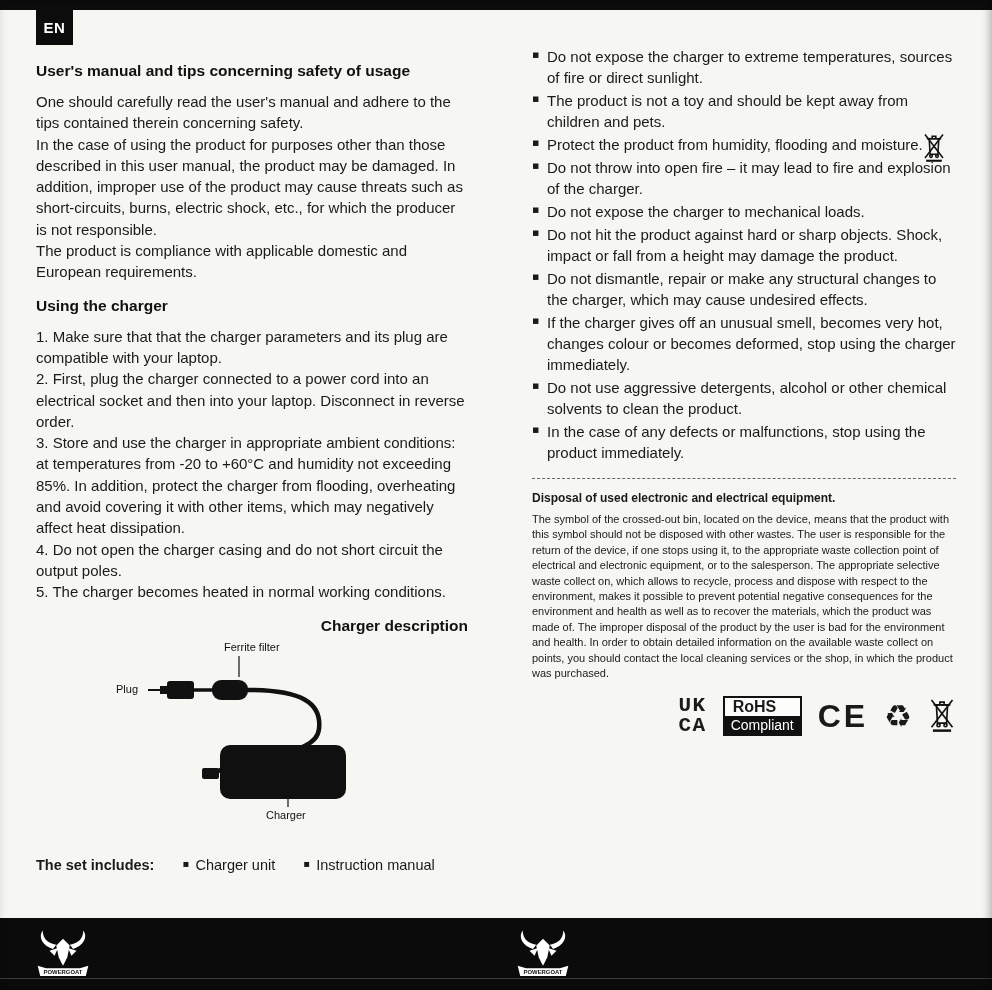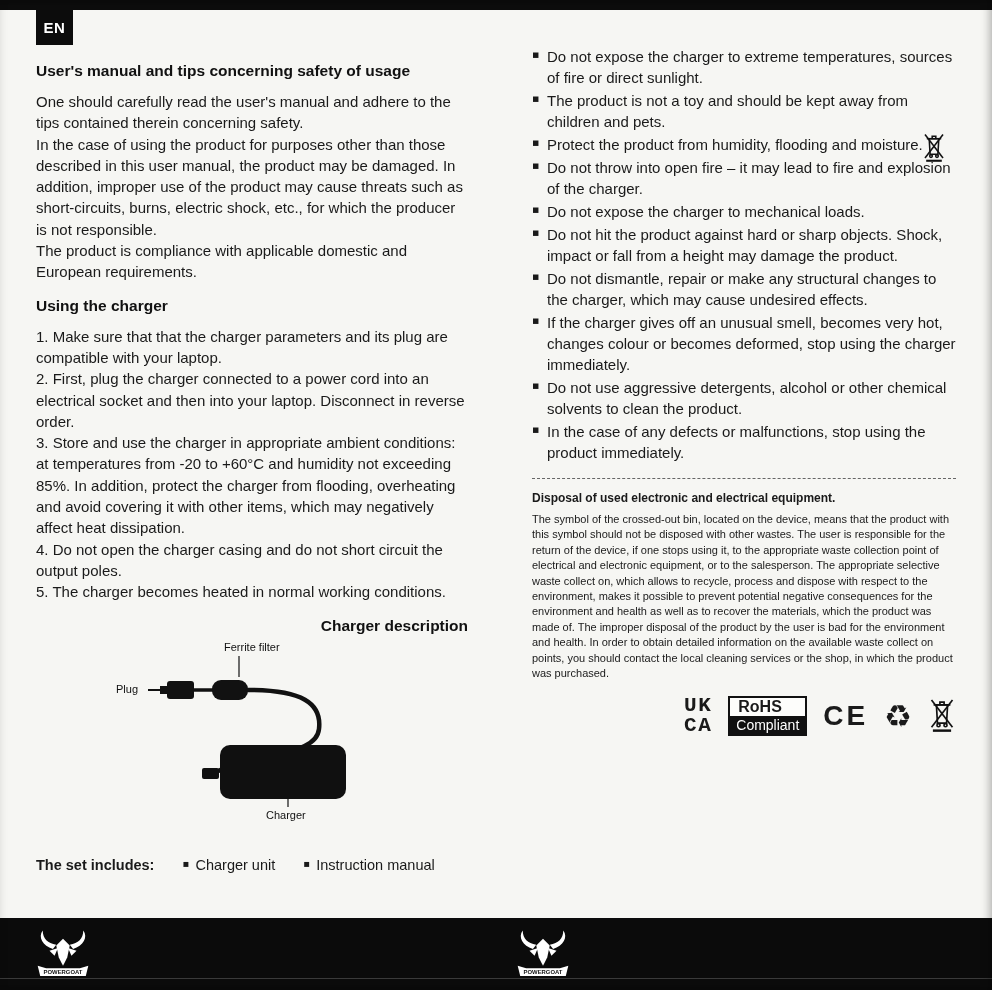--- a/index.html
+++ b/index.html
@@ -49,21 +49,21 @@
   .set-line { margin-top:24px; font-size:14.5px; display:flex; gap:28px; align-items:baseline; }
   .set-line b { font-weight:bold; }
   .set-item { position:relative; padding-left:13px; }
   .set-item::before { content:"▪"; position:absolute; left:0; top:1px; font-size:10px; font-family:"DejaVu Sans", sans-serif; }
   
   .marks { margin-top:14px; display:flex; align-items:center; justify-content:flex-end; gap:16px; }
   .ukca { font-weight:bold; font-size:21px; line-height:.95; letter-spacing:1.5px;font-family:Liberation Mono, monospace; }
   .rohs { border:2px solid #111; background:#fdfdfb; }
   .rohs .rt { font-weight:bold; font-size:16px; padding:0 8px; }
   .rohs .rb { background:#111; color:#fff; font-size:14px; padding:1px 6px; }
-  .ce { font-size:28px; font-weight:bold; letter-spacing:3px; }
+  .ce { font-size:32px; font-weight:bold; letter-spacing:3px; }
   .recycle { font-family:"DejaVu Sans", sans-serif; font-size:31px; line-height:1; }
   .weee-top { position:absolute; left:922px; top:130px; }
   
   .footer { position:absolute; left:0; top:918px; width:992px; height:72px; background:#0b0b0b; }
   .footer::after{ content:""; position:absolute; left:0; bottom:11px; width:100%; height:1px; background:#3a3a3a; }
   .goat { position:absolute; top:8px; }
   .goat-1 { left:36px; }
   .goat-2 { left:516px; }
 </style>
 </head>

